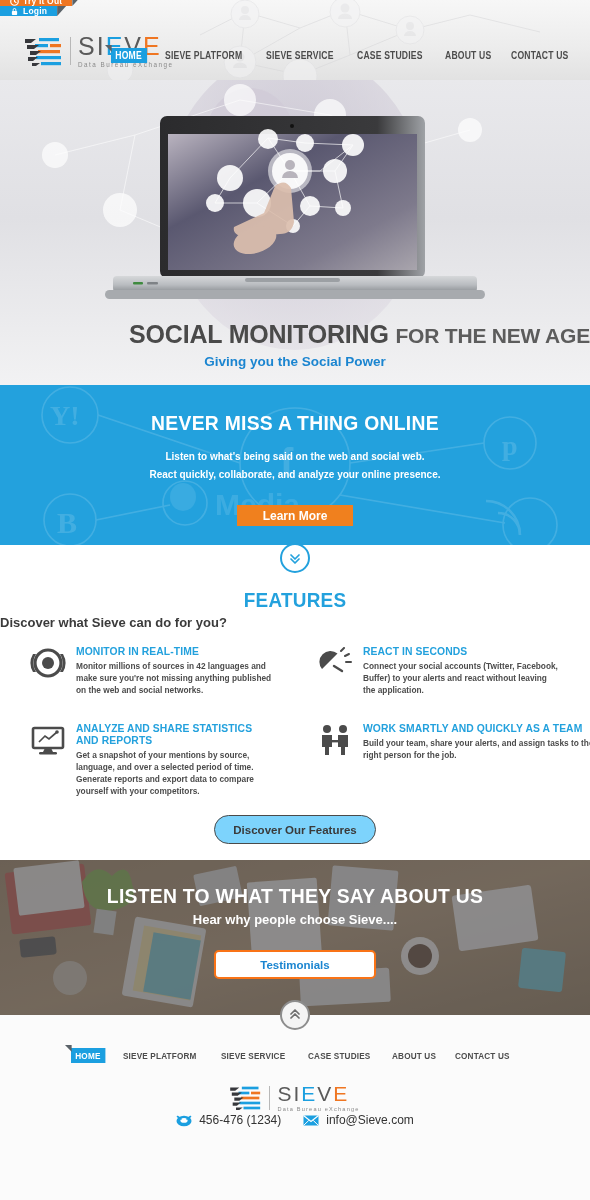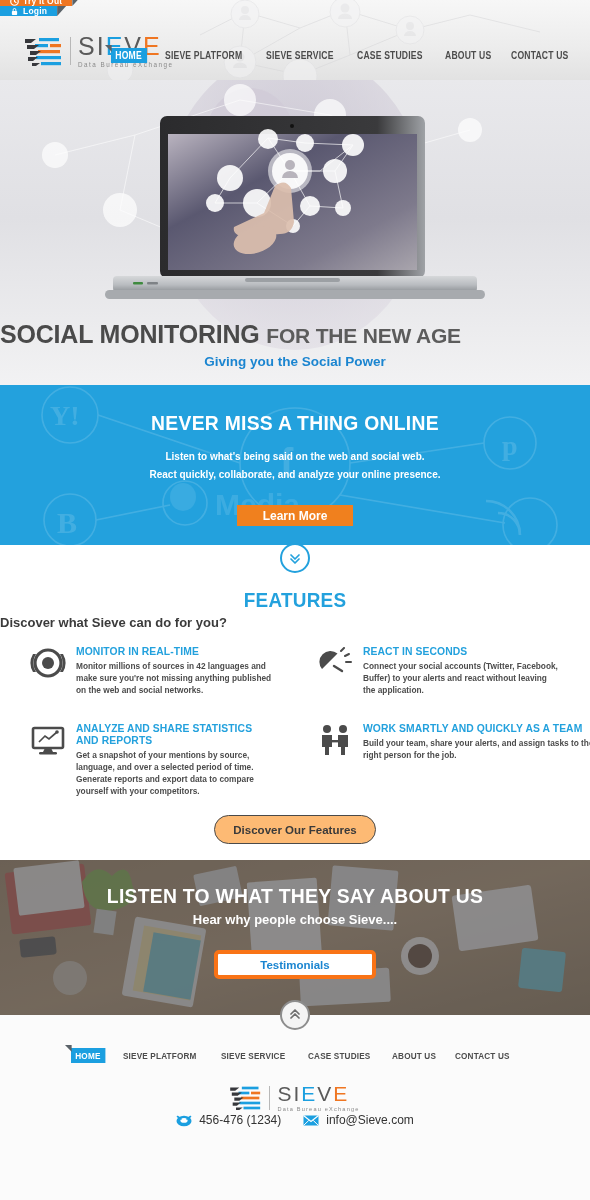--- a/index.html
+++ b/index.html
@@ -74,21 +74,21 @@
 
   
   .hero {
     position: absolute; top: 80px; left: 0; width: 590px; height: 305px;
     background: linear-gradient(180deg,#ededee 0%, #e6e6e8 40%, #efefef 100%);
     overflow: hidden;
   }
   .hero-bg { position: absolute; inset: 0; }
   .laptop { position: absolute; left: 105px; top: 28px; width: 380px; height: 205px; }
   .hero-title {
-    position: absolute; left: 0; top: 240px; width: 590px; text-align: left;
+    position: absolute; left: 0; top: 240px; width: 590px; text-align: right;
     font-size: 25px; color: #4a4a4a; font-weight: bold; letter-spacing: -.2px;
     font-family: "Liberation Sans", sans-serif;
   }
   .hero-title .light { font-weight: bold; color: #5c5c5c; font-size: 21px; }
   .hero-sub {
     position: absolute; left: 0; top: 274px; width: 590px; text-align: center;
     font-size: 13.5px; color: #1b85d0; font-weight: bold;
     font-family: "Liberation Sans", sans-serif;
   }
 
@@ -151,21 +151,21 @@
     font-size: 11px; color: #23a1dd; font-weight: bold; letter-spacing: .1px;
     transform: scaleX(.94); transform-origin: left center; margin-bottom: 3px;
     white-space: nowrap; font-family: "Liberation Sans", sans-serif;
   }
   .feat-p {
     font-size: 8.3px; color: #4c4c4c; line-height: 1.45; font-weight: bold;
     font-family: "Liberation Sans", sans-serif;
   }
   .discover-btn {
     position: absolute; top: 270px; left: 214px; width: 162px; height: 29px;
-    border: 1.5px solid #4a4a4a; border-radius: 15px; background: #fdba74;
+    border: 1.5px solid #4a4a4a; border-radius: 15px; background: #7dd3fc;
     display: flex; align-items: center; justify-content: center;
     font-size: 11.5px; font-weight: bold; color: #3a3a3a; cursor: pointer;
     font-family: "Liberation Sans", sans-serif;
   }
 
   
   .testi {
     position: absolute; top: 860px; left: 0; width: 590px; height: 155px;
     overflow: hidden; background: #6b6660;
   }
@@ -176,21 +176,21 @@
     color: #fff; font-size: 21px; font-weight: bold; transform: scaleX(.92);
     letter-spacing: .3px; font-family: "Liberation Sans", sans-serif;
   }
   .testi-sub {
     position: absolute; top: 52px; left: 0; width: 590px; text-align: center;
     color: #fff; font-size: 13px; font-weight: bold;
     font-family: "Liberation Sans", sans-serif;
   }
   .testi-btn {
     position: absolute; top: 950px; left: 214px; width: 162px; height: 29px;
-    background: #fff; border: 4px solid #f97316; border-radius: 5px;
+    background: #fff; border: 2px solid #f97316; border-radius: 5px;
     display: flex; align-items: center; justify-content: center; z-index: 6;
     font-size: 11.5px; font-weight: bold; color: #1b85d0; cursor: pointer;
     font-family: "Liberation Sans", sans-serif;
   }
 
   
   .footer {
     position: absolute; top: 1015px; left: 0; width: 590px; height: 185px;
     background: #fbfbfb;
   }

